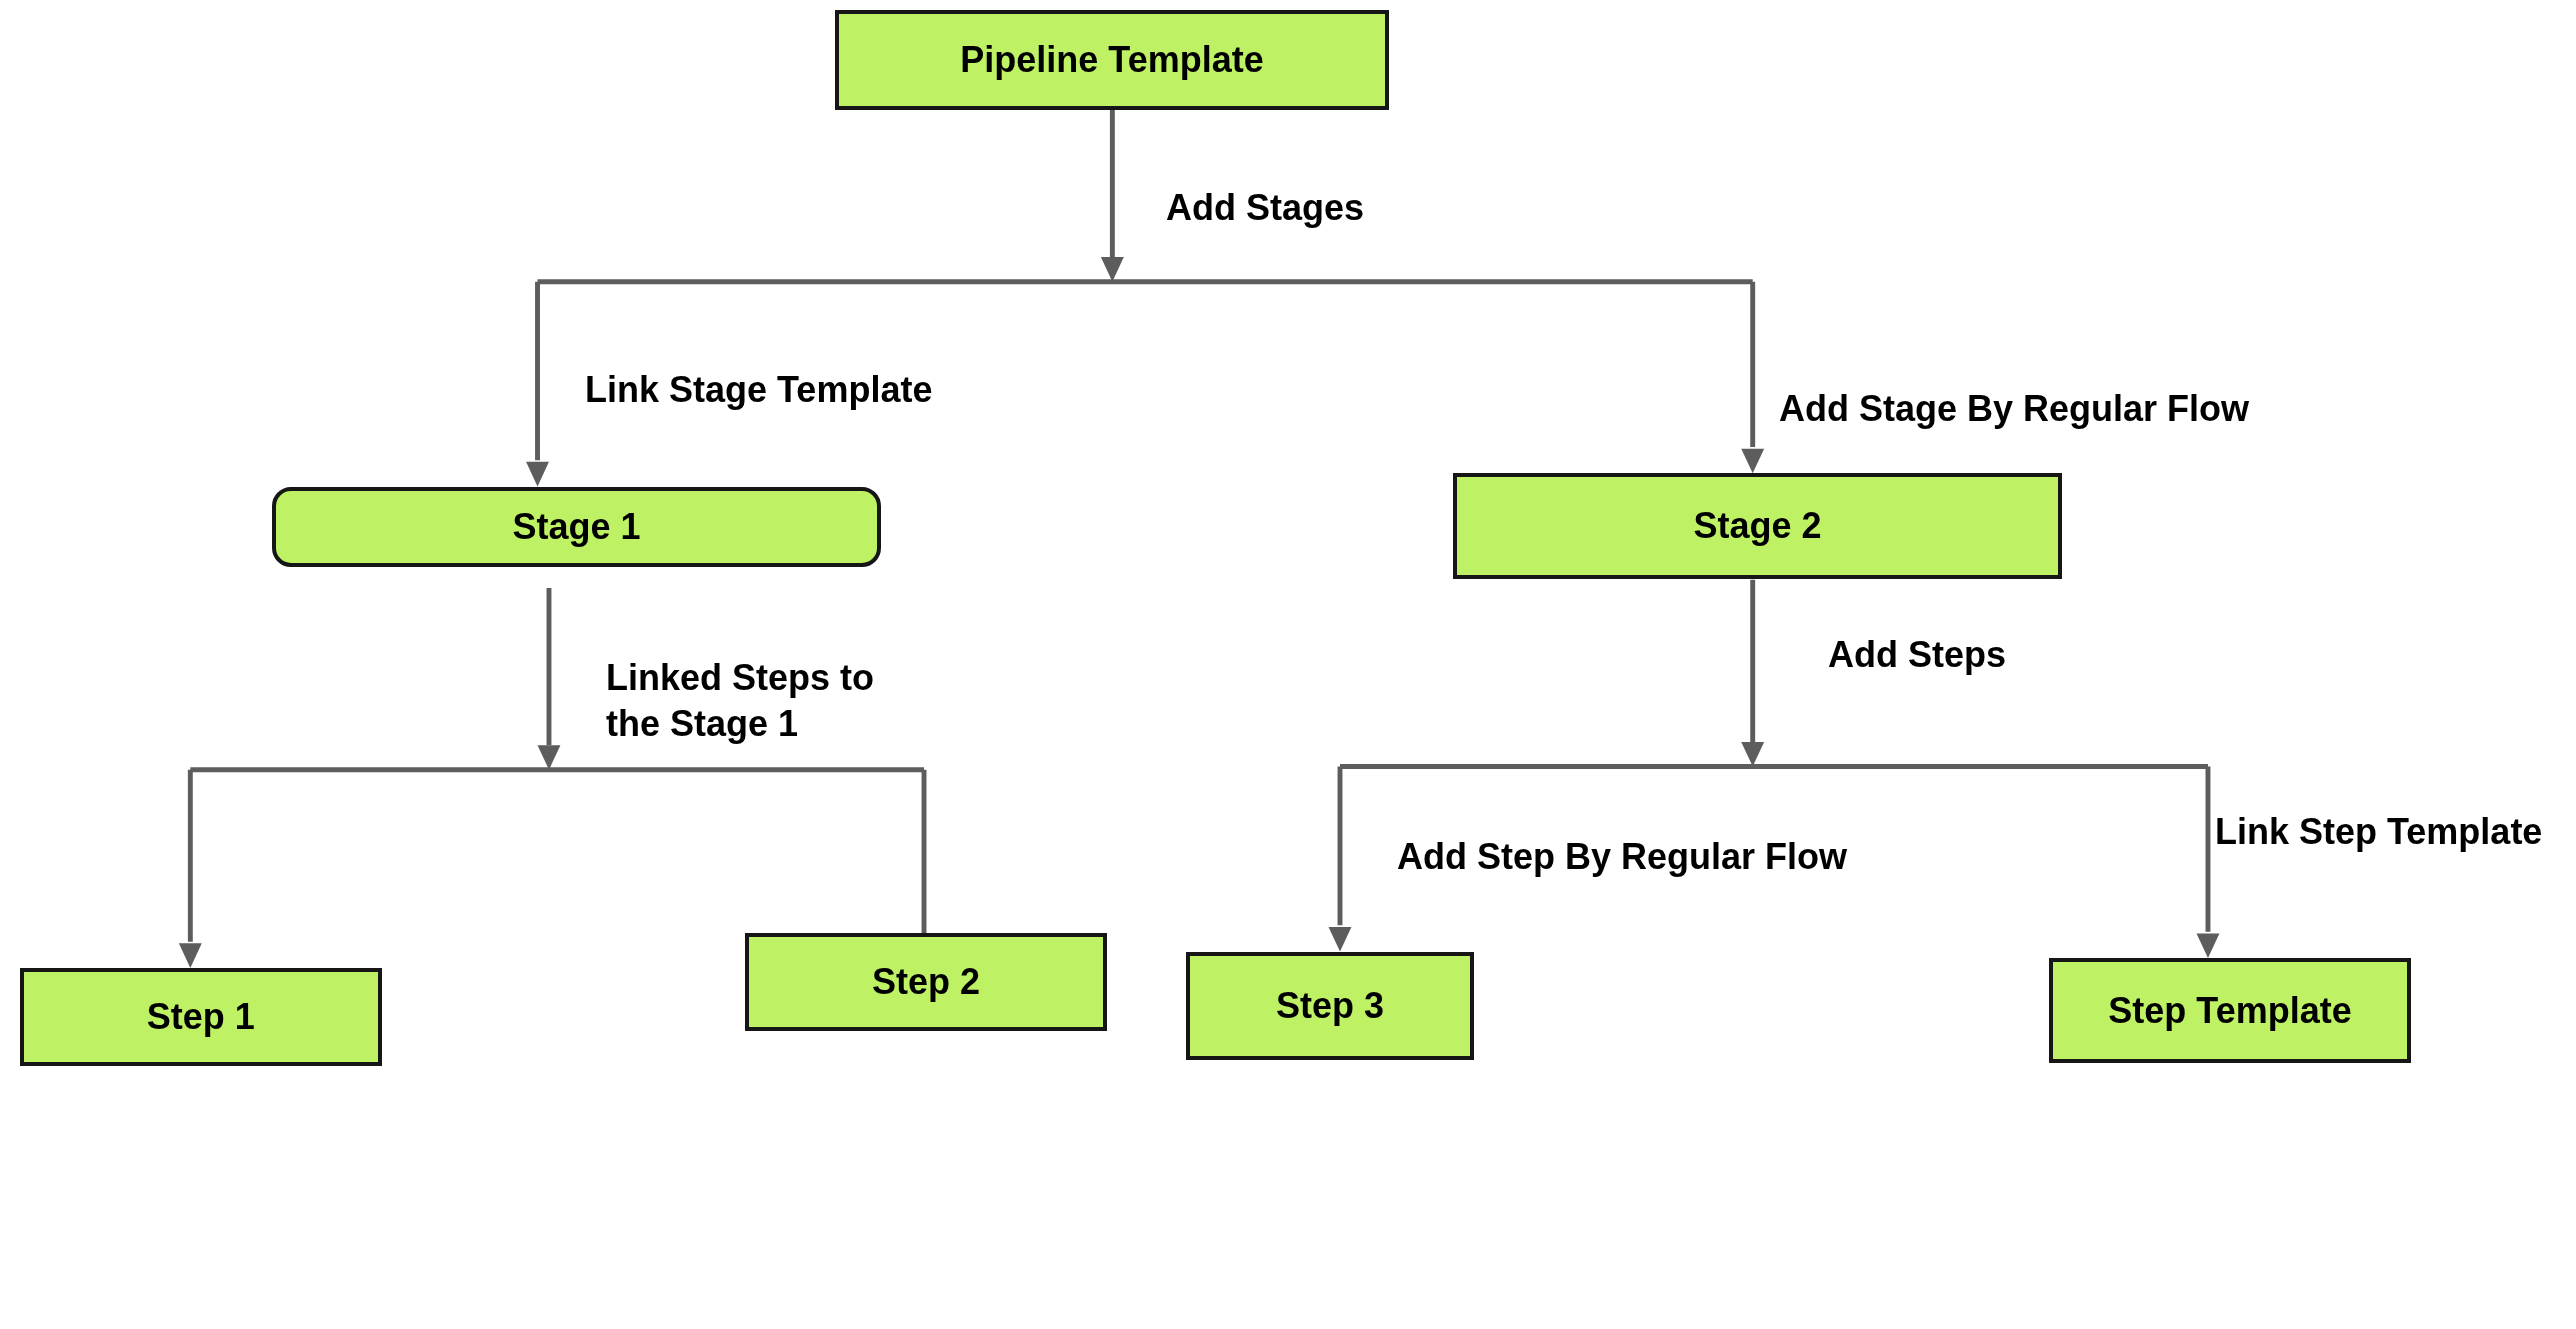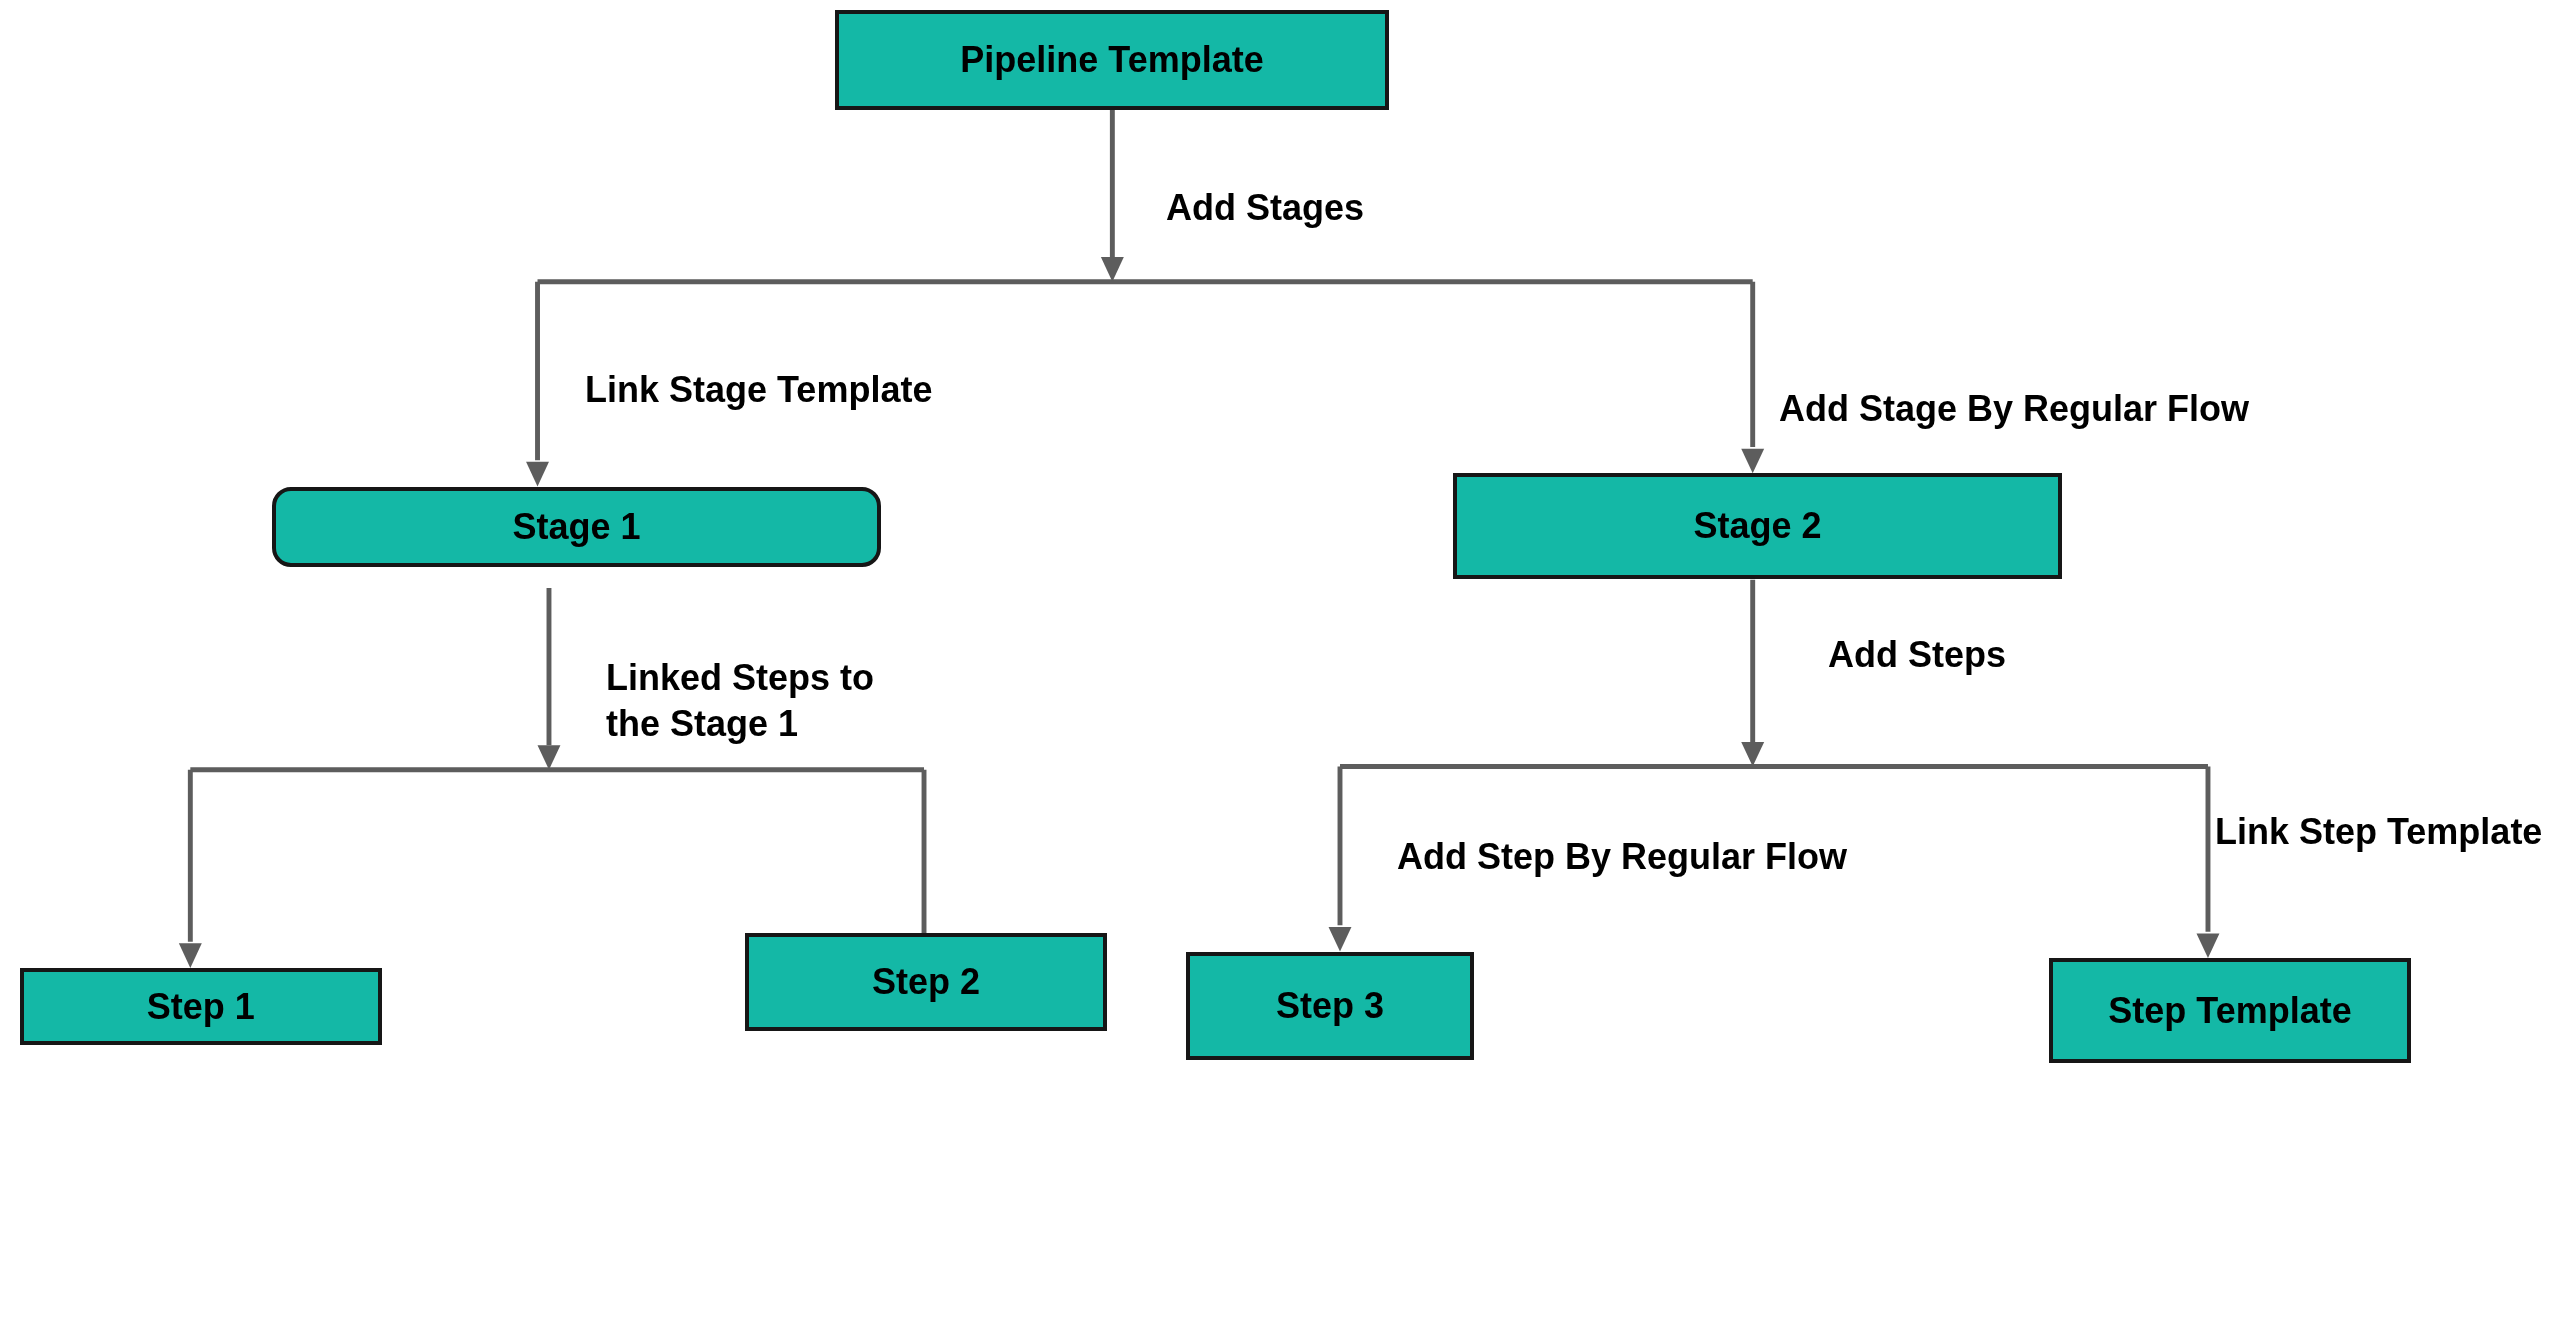--- a/index.html
+++ b/index.html
@@ -18,21 +18,21 @@
   .connectors {
     position: absolute;
     left: 0;
     top: 0;
     width: 2576px;
     height: 1329px;
   }
   .node {
     position: absolute;
     box-sizing: border-box;
-    background: #14b8a6;
+    background: #bef264;
     border: 4.9px solid #161616;
     display: flex;
     align-items: center;
     justify-content: center;
     font-size: 36px;
     font-weight: bold;
     color: #000000;
     text-align: center;
   }
   .edge-label {
@@ -41,21 +41,21 @@
     font-weight: bold;
     color: #000000;
     white-space: pre-line;
     line-height: 1.27;
   }
 
   
   #node-pipeline-template { left: 835px; top: 9.8px;   width: 554px; height: 100px; }
   #node-stage-1           { left: 272px;  top: 487px;  width: 609px; height: 80px; border-radius: 19px; }
   #node-stage-2           { left: 1453px; top: 473px;  width: 609px; height: 106px; }
-  #node-step-1            { left: 19.7px;   top: 968px; width: 362px; height: 77px; }
+  #node-step-1            { left: 19.7px;   top: 968px; width: 362px; height: 98px; }
   #node-step-2            { left: 745px;  top: 933px; width: 362px; height: 98px; }
   #node-step-3            { left: 1186px; top: 952px; width: 288px; height: 108px; }
   #node-step-template     { left: 2049px; top: 958px; width: 362px; height: 105px; }
 
   
   #label-add-stages                { left: 1166px; top: 185px; }
   #label-link-stage-template       { left: 585px;  top: 367px; }
   #label-add-stage-by-regular-flow { left: 1779px; top: 354px; margin-top: 32px; }
   #label-linked-steps-to-stage-1   { left: 606px;  top: 655px; }
   #label-add-steps                 { left: 1828px; top: 632px; }

